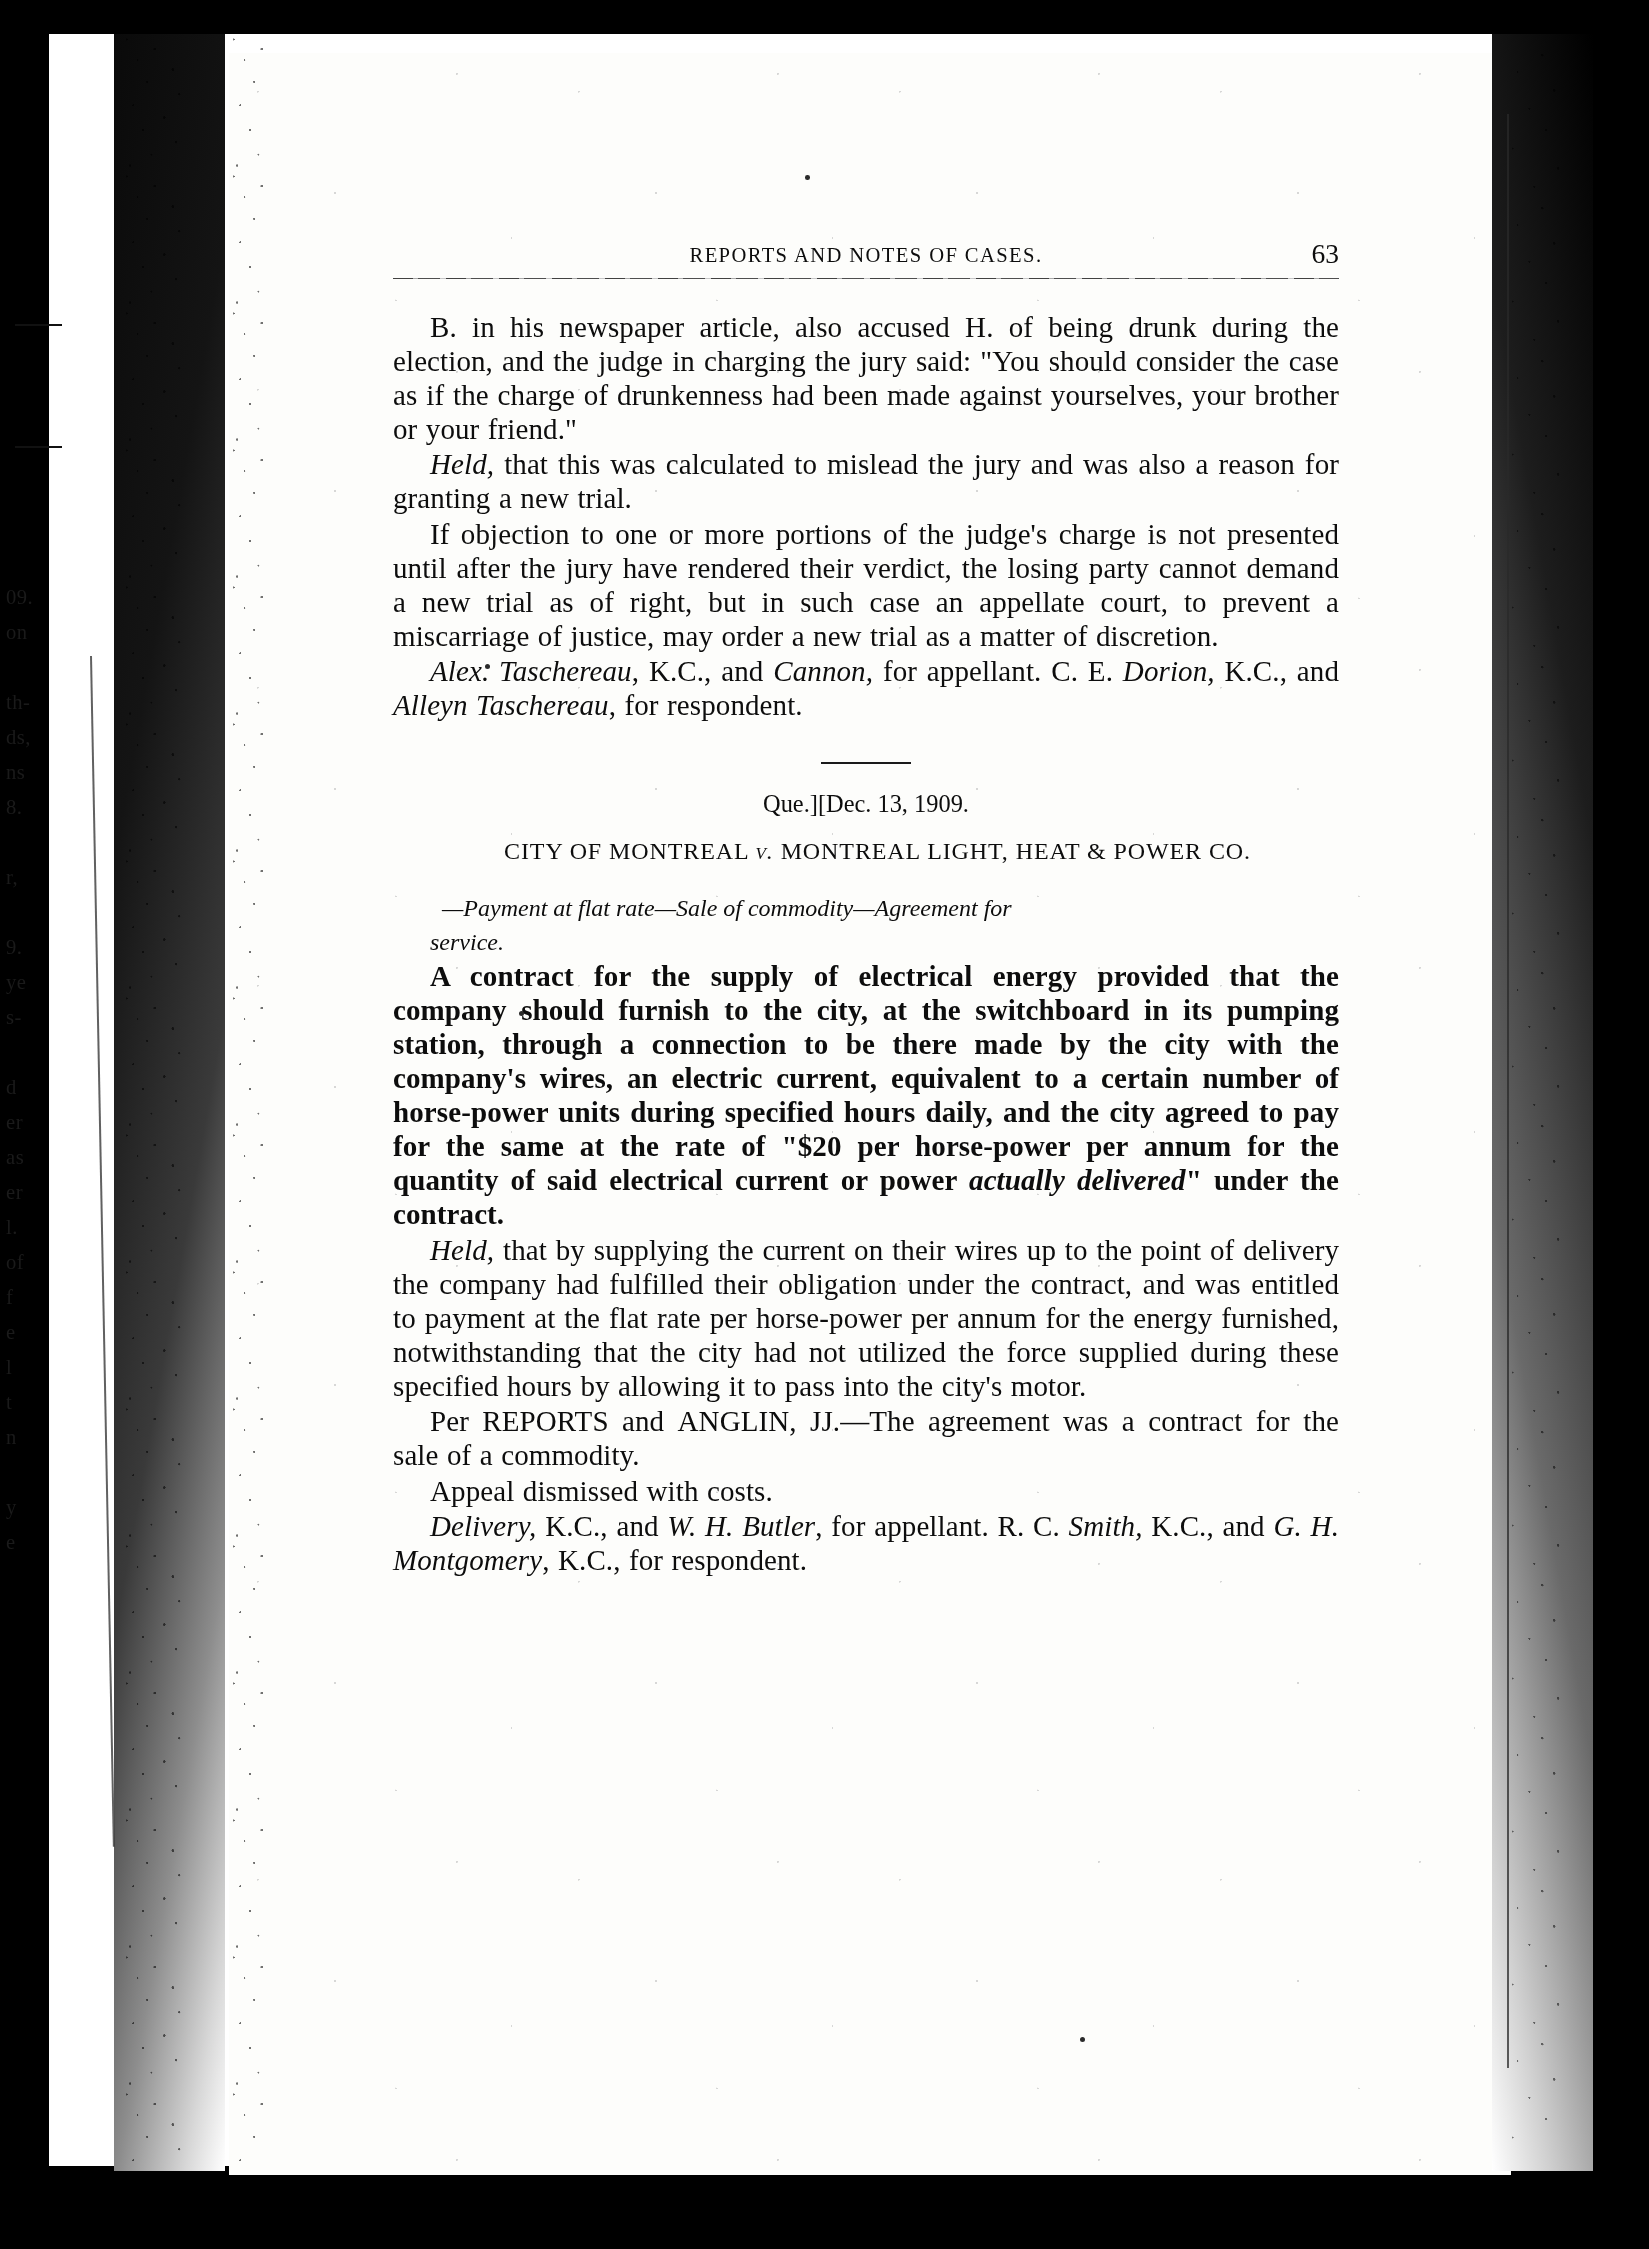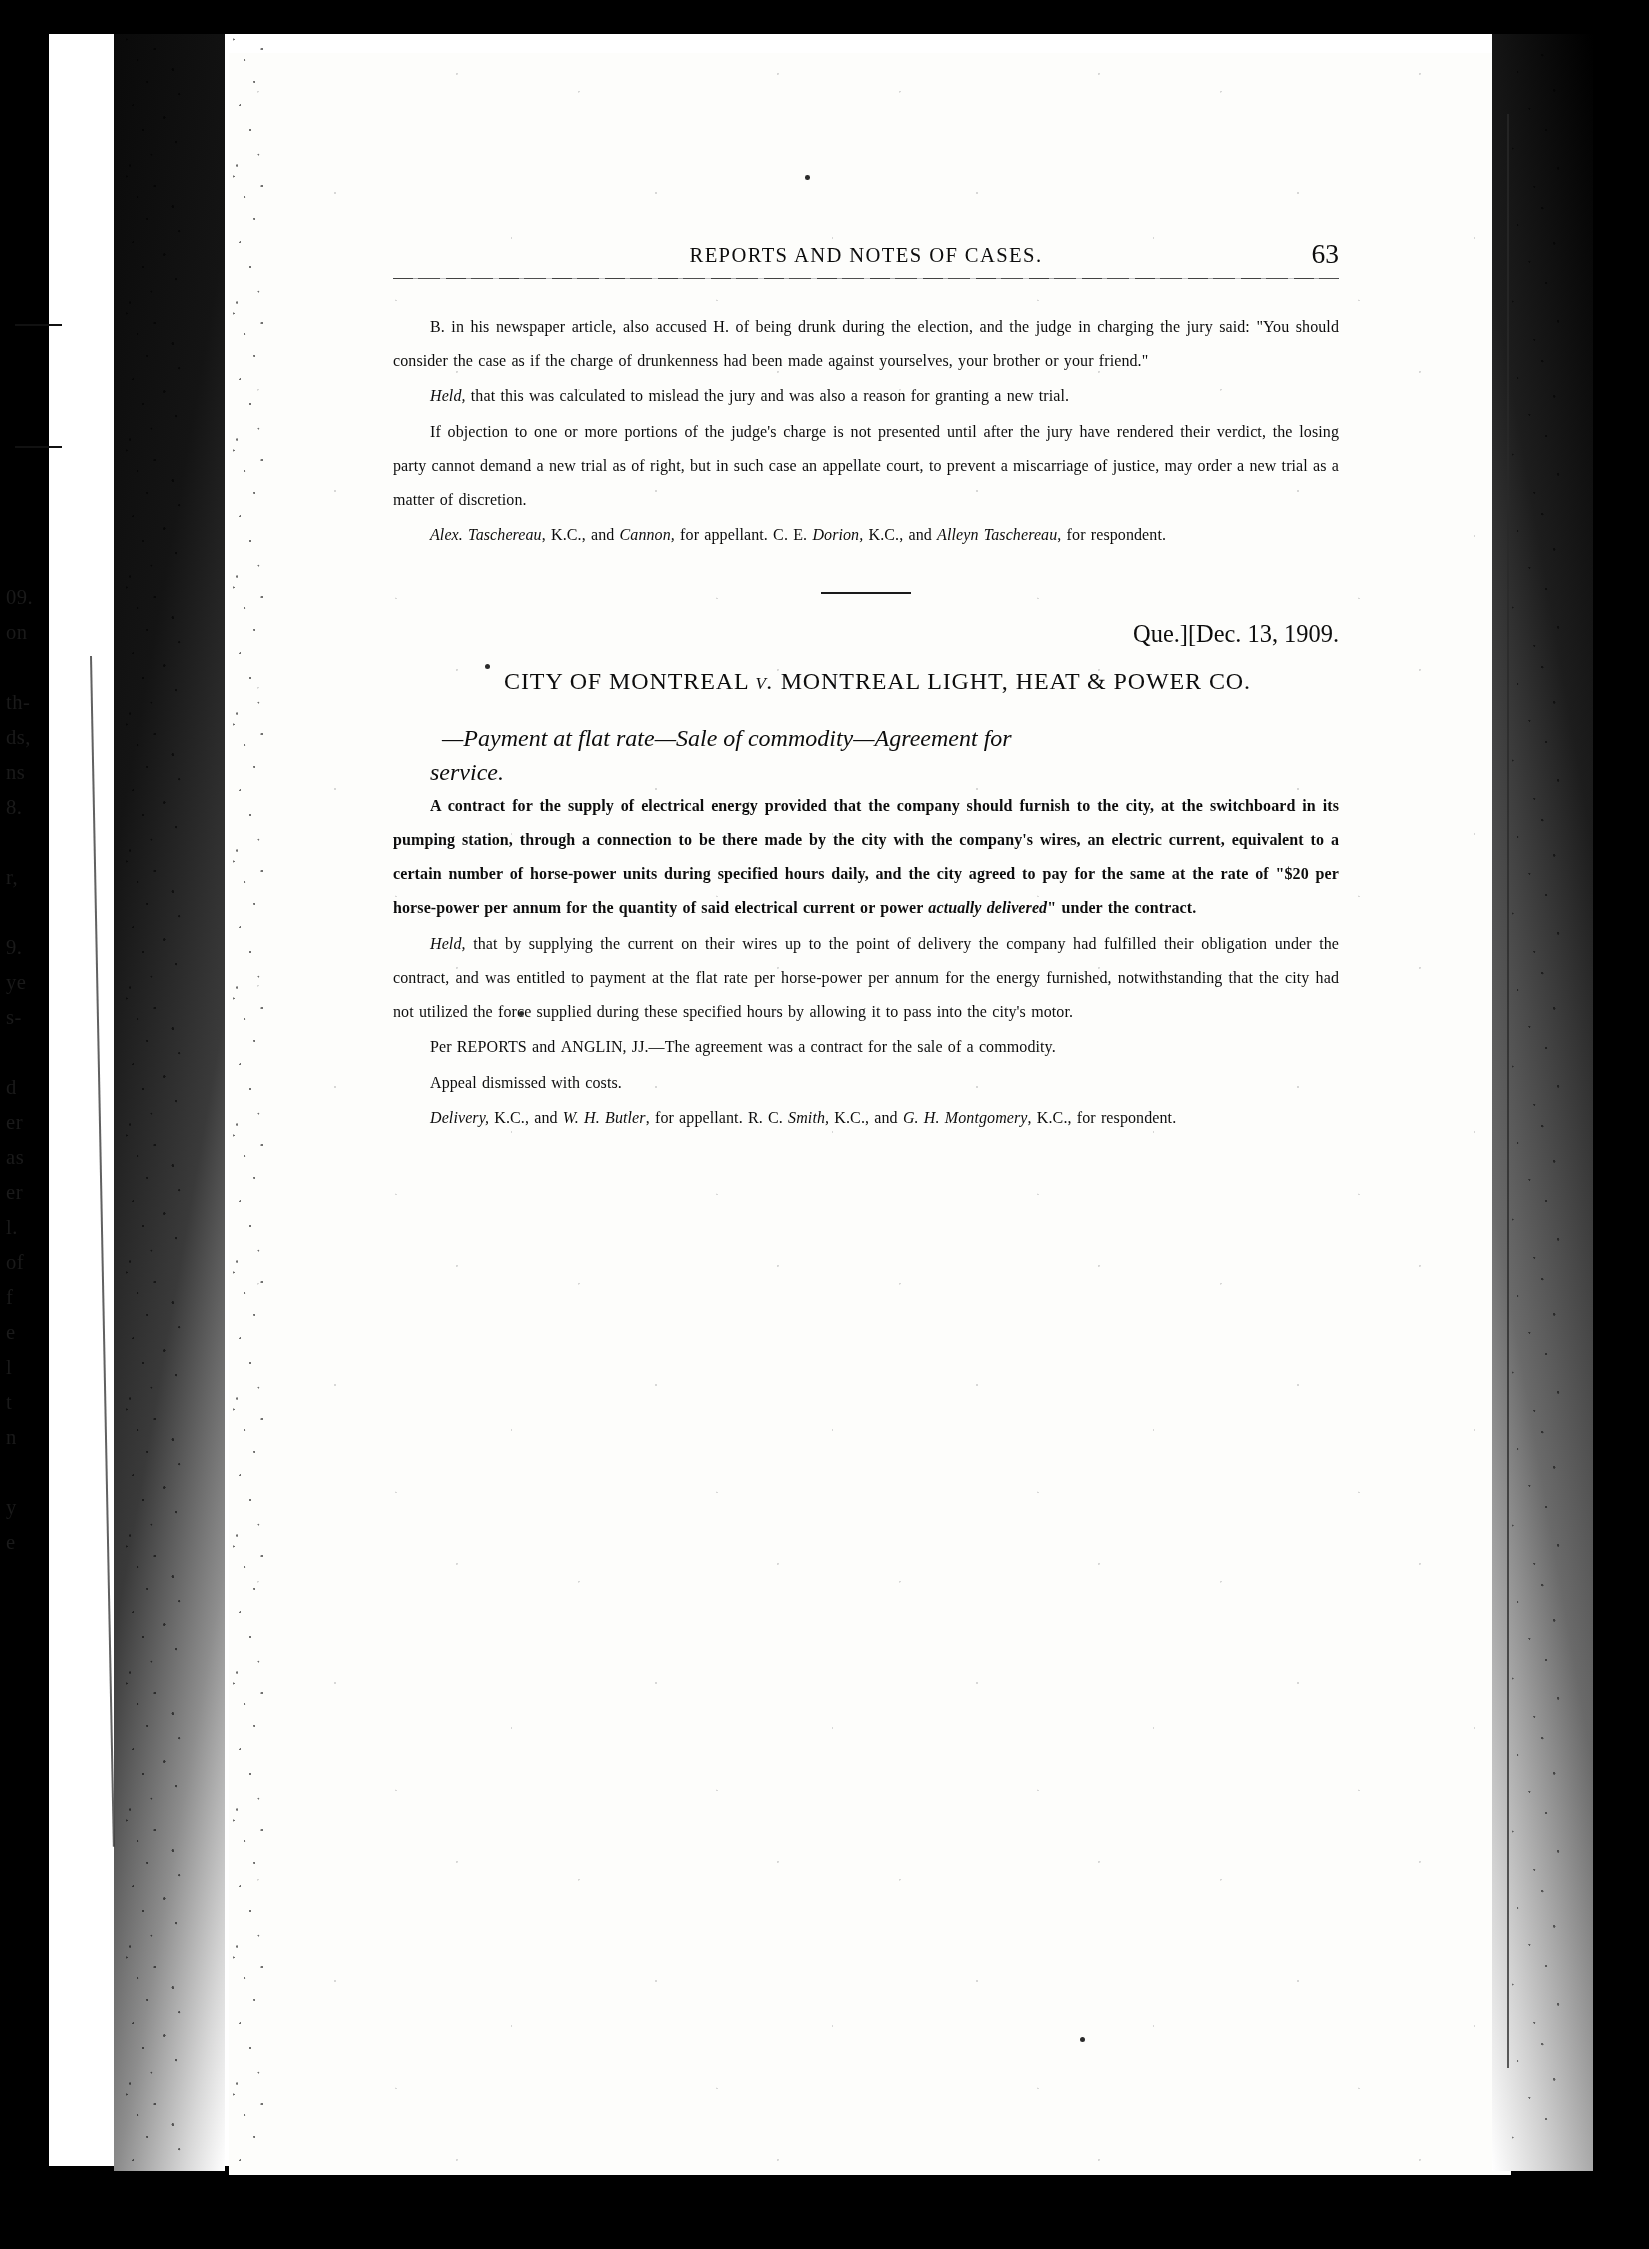--- a/index.html
+++ b/index.html
@@ -176,21 +176,21 @@
   .head-rule {
     margin-top: 10.7px;
     width: 100%;
     height: 1.5px;
     background: repeating-linear-gradient(to right,
       #202020 0 20px, #9a9a9a 20px 25px, #303030 25px 47px, #bdbdbd 47px 53px);
     opacity: .85;
   }
 
   p.body {
-    font-size: 16px;
+    font-size: 29px;
     line-height: 34px;
     margin: 0;
     text-align: justify;
     text-indent: 37px;
     letter-spacing: 0.1px;
     word-spacing: 1.1px;
   }
   p.first-para { margin-top: 30.5px; }
   p.body + p.body { margin-top: 1.5px; }
 
@@ -199,21 +199,21 @@
 
   .case-divider {
     width: 90px;
     height: 2.3px;
     background: #1a1a1a;
     margin: 40px auto 26px auto;
   }
 
   .case-line {
     display: flex;
-    justify-content: flex-end;
+    justify-content: center;
     align-items: baseline;
     font-size: 24.4px;
     margin-top: 4.6px;
   }
   .case-title {
     text-align: center;
     font-size: 24px;
     font-variant: small-caps;
     letter-spacing: 0.9px;
     margin-top: 20px;

